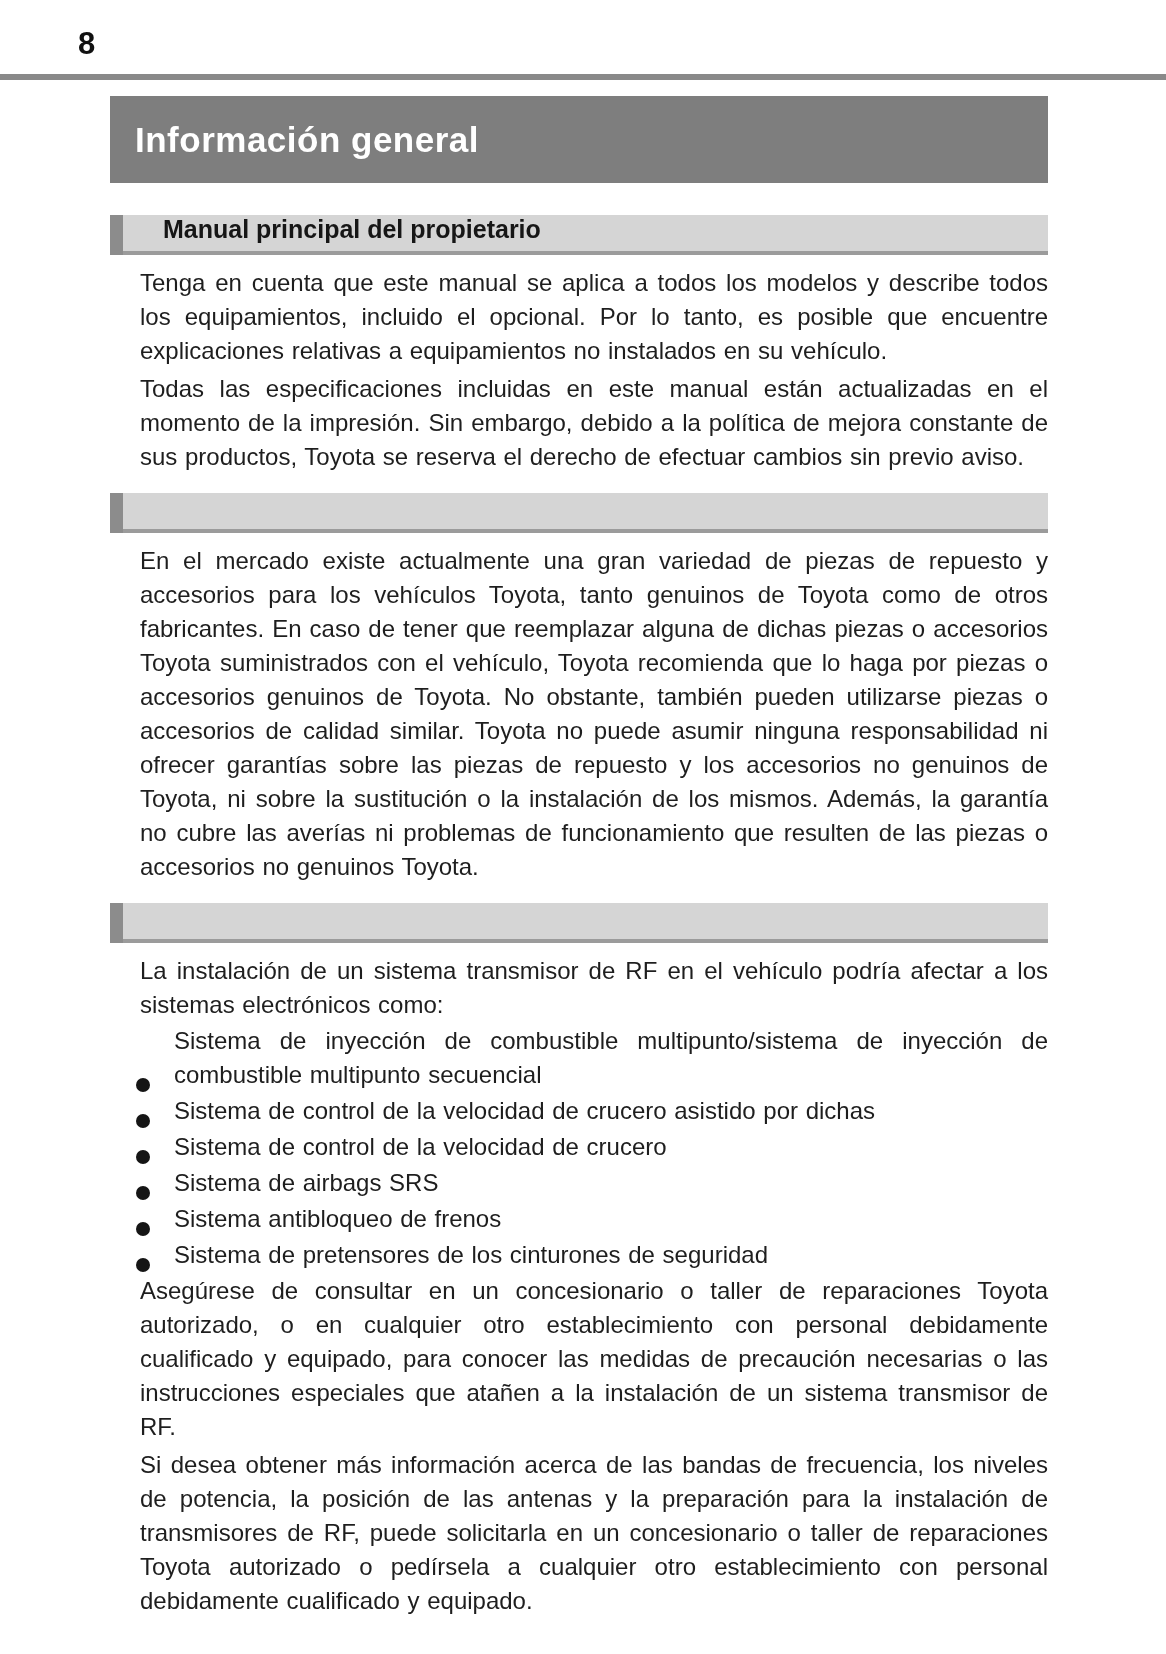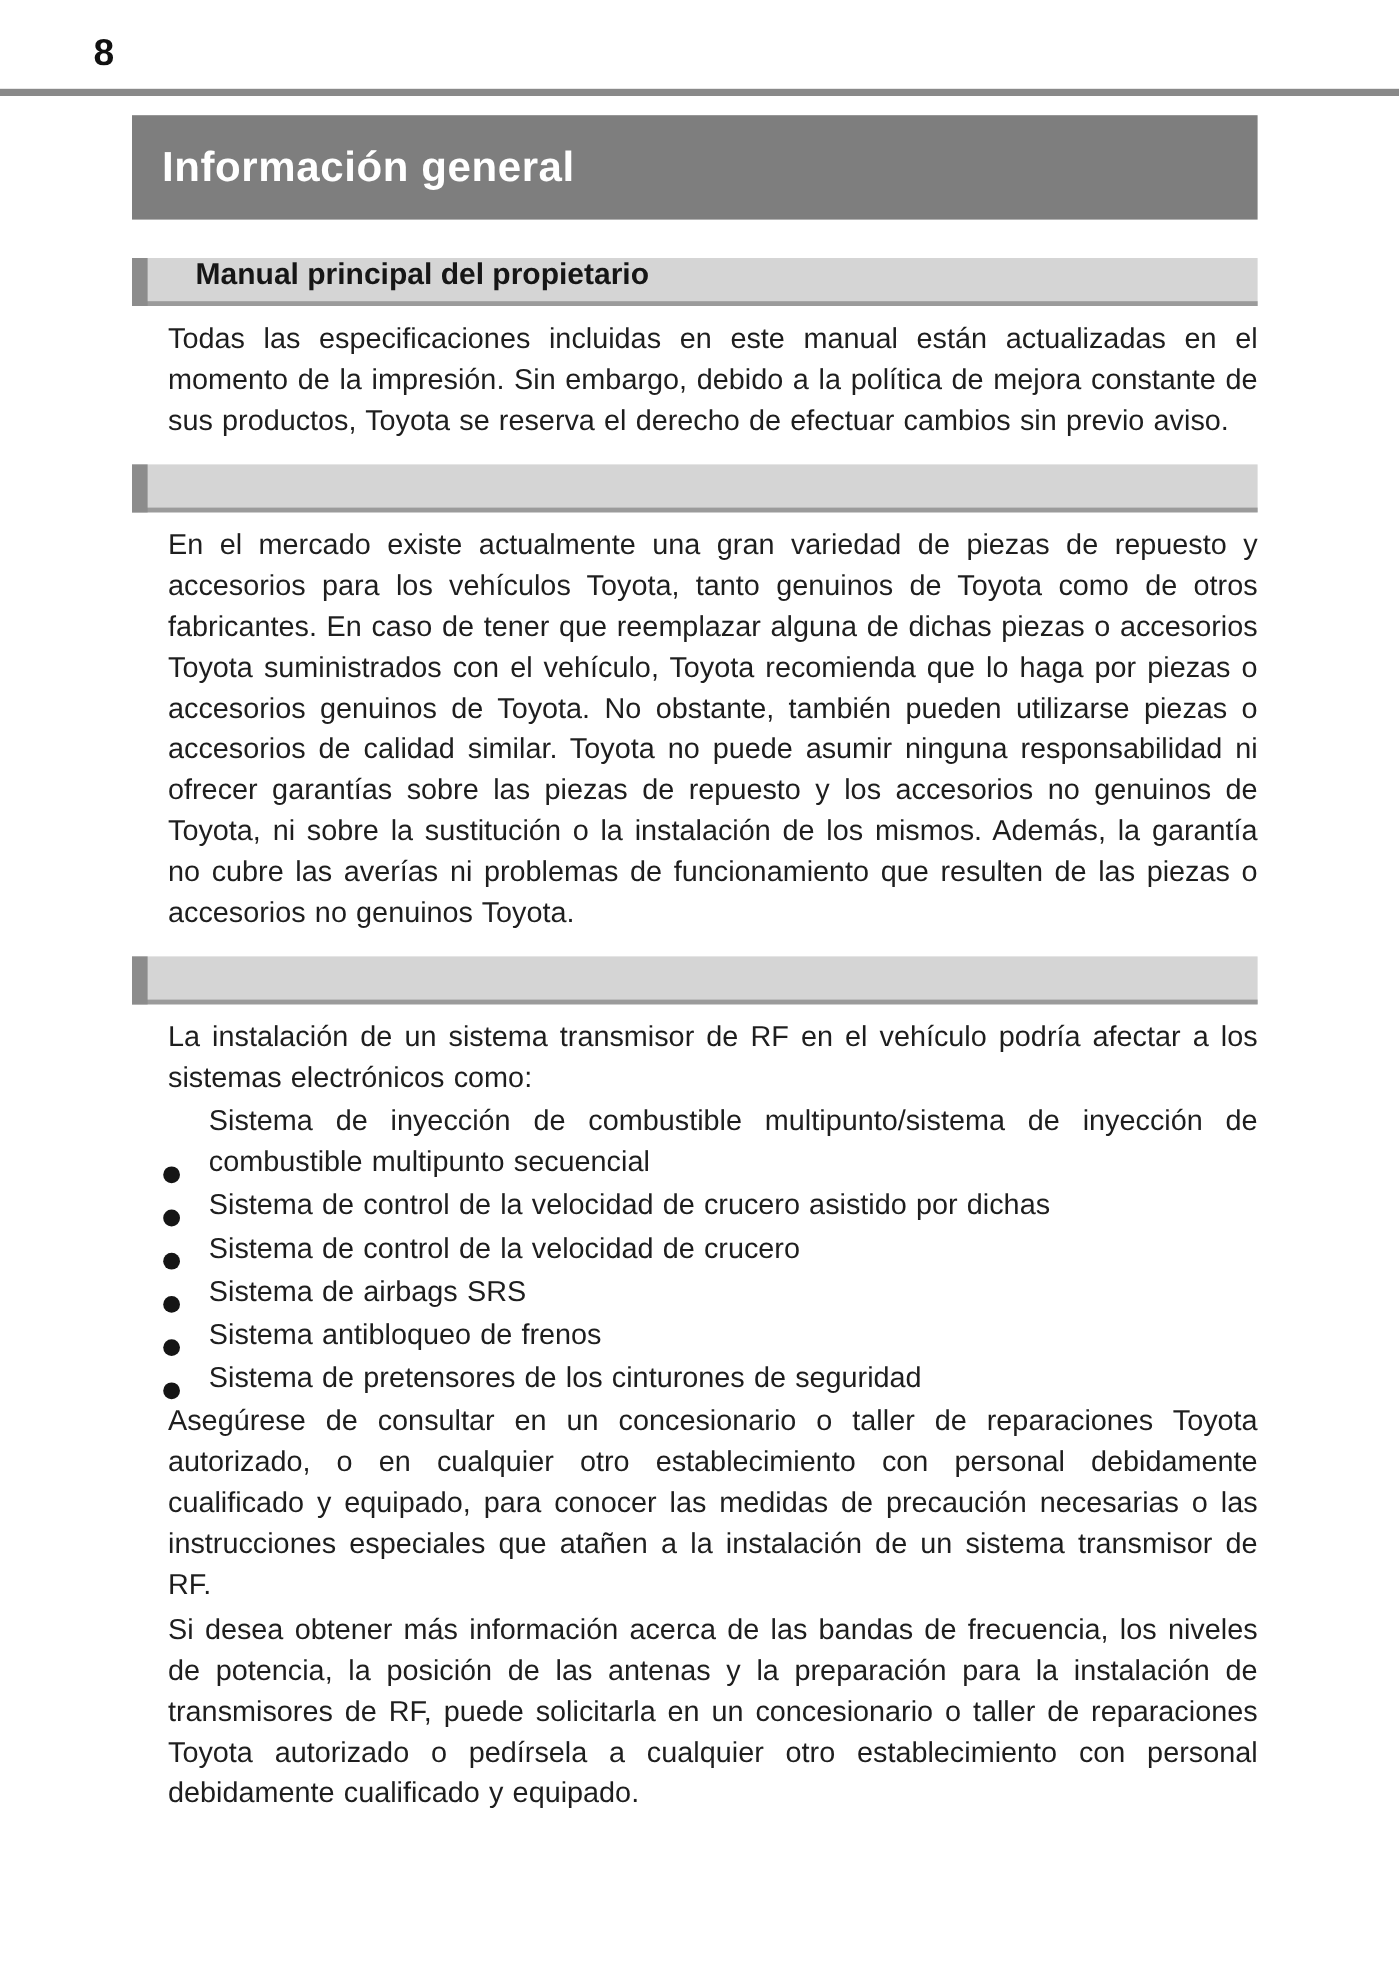--- a/index.html
+++ b/index.html
@@ -139,20 +139,21 @@
     <header class="main-title-bar">
       <span class="main-title">Información general</span>
     </header>
 
     <section>
       <div class="section-heading">
         <span class="accent"></span>
         <span class="heading-label">Manual principal del propietario</span>
       </div>
       <div class="section-body">
+        <p class="para">Tenga en cuenta que este manual se aplica a todos los modelos y describe todos los equipamientos, incluido el opcional. Por lo tanto, es posible que encuentre explicaciones relativas a equipamientos no instalados en su vehículo.</p>
         <p class="para">Todas las especificaciones incluidas en este manual están actualizadas en el momento de la impresión. Sin embargo, debido a la política de mejora constante de sus productos, Toyota se reserva el derecho de efectuar cambios sin previo aviso.</p>
       </div>
     </section>
 
     <section>
       <div class="section-heading">
         <span class="accent"></span>
       </div>
       <div class="section-body">
         <p class="para">En el mercado existe actualmente una gran variedad de piezas de repuesto y accesorios para los vehículos Toyota, tanto genuinos de Toyota como de otros fabricantes. En caso de tener que reemplazar alguna de dichas piezas o accesorios Toyota suministrados con el vehículo, Toyota recomienda que lo haga por piezas o accesorios genuinos de Toyota. No obstante, también pueden utilizarse piezas o accesorios de calidad similar. Toyota no puede asumir ninguna responsabilidad ni ofrecer garantías sobre las piezas de repuesto y los accesorios no genuinos de Toyota, ni sobre la sustitución o la instalación de los mismos. Además, la garantía no cubre las averías ni problemas de funcionamiento que resulten de las piezas o accesorios no genuinos Toyota.</p>

